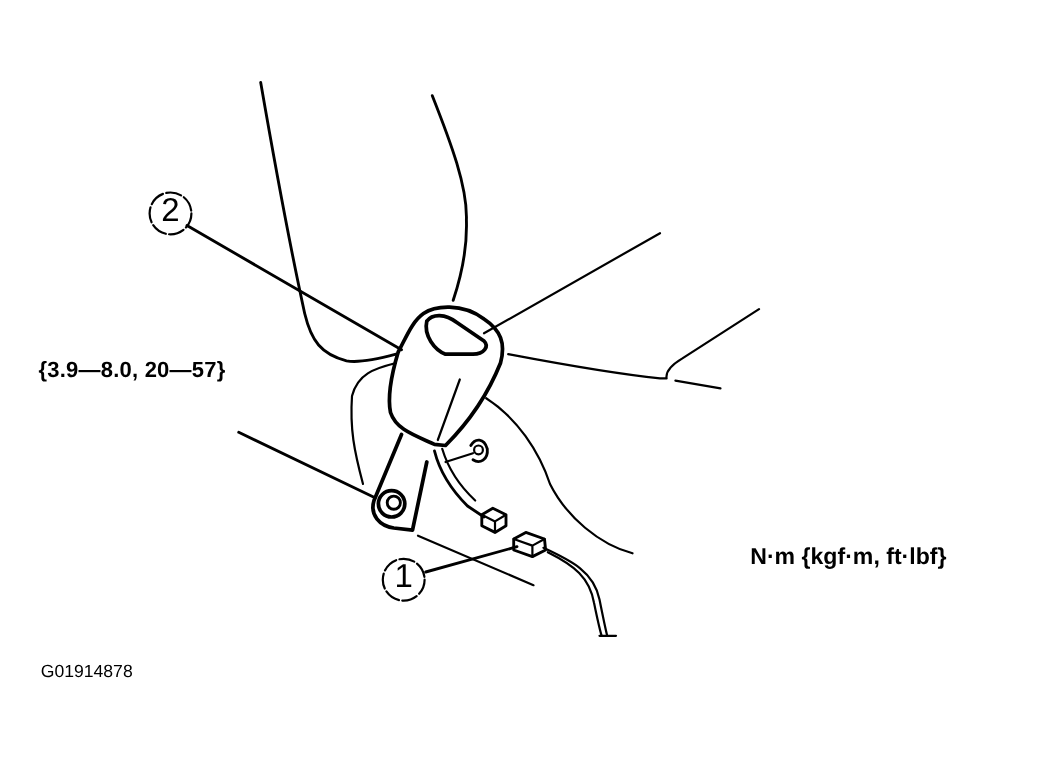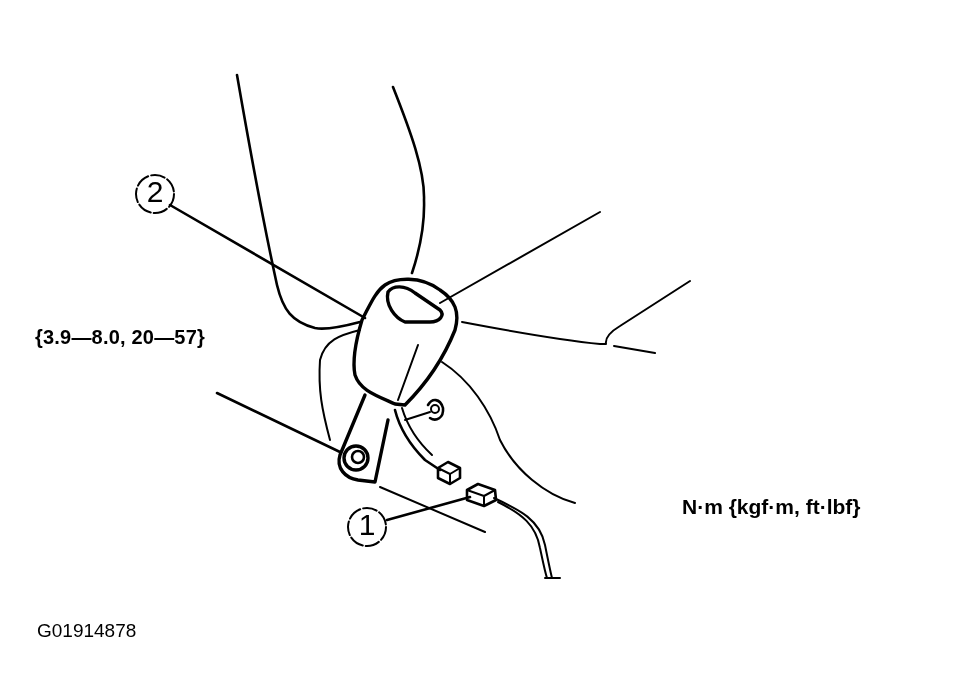--- a/index.html
+++ b/index.html
@@ -5,21 +5,21 @@
     html, body { margin: 0; padding: 0; background: #ffffff; }
     body { width: 957px; height: 699px; position: relative; overflow: hidden; font-family: "Liberation Sans", sans-serif; }
     #diagram { position: absolute; left: 0; top: 0; width: 957px; height: 699px; }
     .ln { fill: none; stroke: #000; stroke-linecap: round; stroke-linejoin: round; }
     .thin { stroke-width: 2; }
     .med { stroke-width: 2.6; }
     .thick { stroke-width: 3.4; }
     .label { position: absolute; color: #000; white-space: nowrap; }
     .torque { left: 35px; top: 322px; font-weight: bold; font-size: 20px; line-height: 30px; letter-spacing: 0.2px; }
     .units { left: 682px; top: 481px; font-weight: bold; font-size: 21px; margin-top: 14px; }
-    .figid { left: 37px; top: 620px; font-size: 19px; }
+    .figid { left: 37px; top: 602px; font-size: 16px; }
     .callout-num { position: absolute; font-size: 30px; color: #000; text-align: center; width: 34px; }
   </style>
 </head>
 <body>
 
 <svg id="diagram" viewBox="0 0 957 699" xmlns="http://www.w3.org/2000/svg">
 
   <g>
     <path class="ln med" d="M237 75 C 250 150, 265 230, 277 285 C 283 310, 292 322, 315 328 C 325 330, 345 326, 360 322"></path>
     <path class="ln med" d="M393 87 C 410 130, 425 170, 424 200 C 425 230, 418 255, 412 273"></path>

